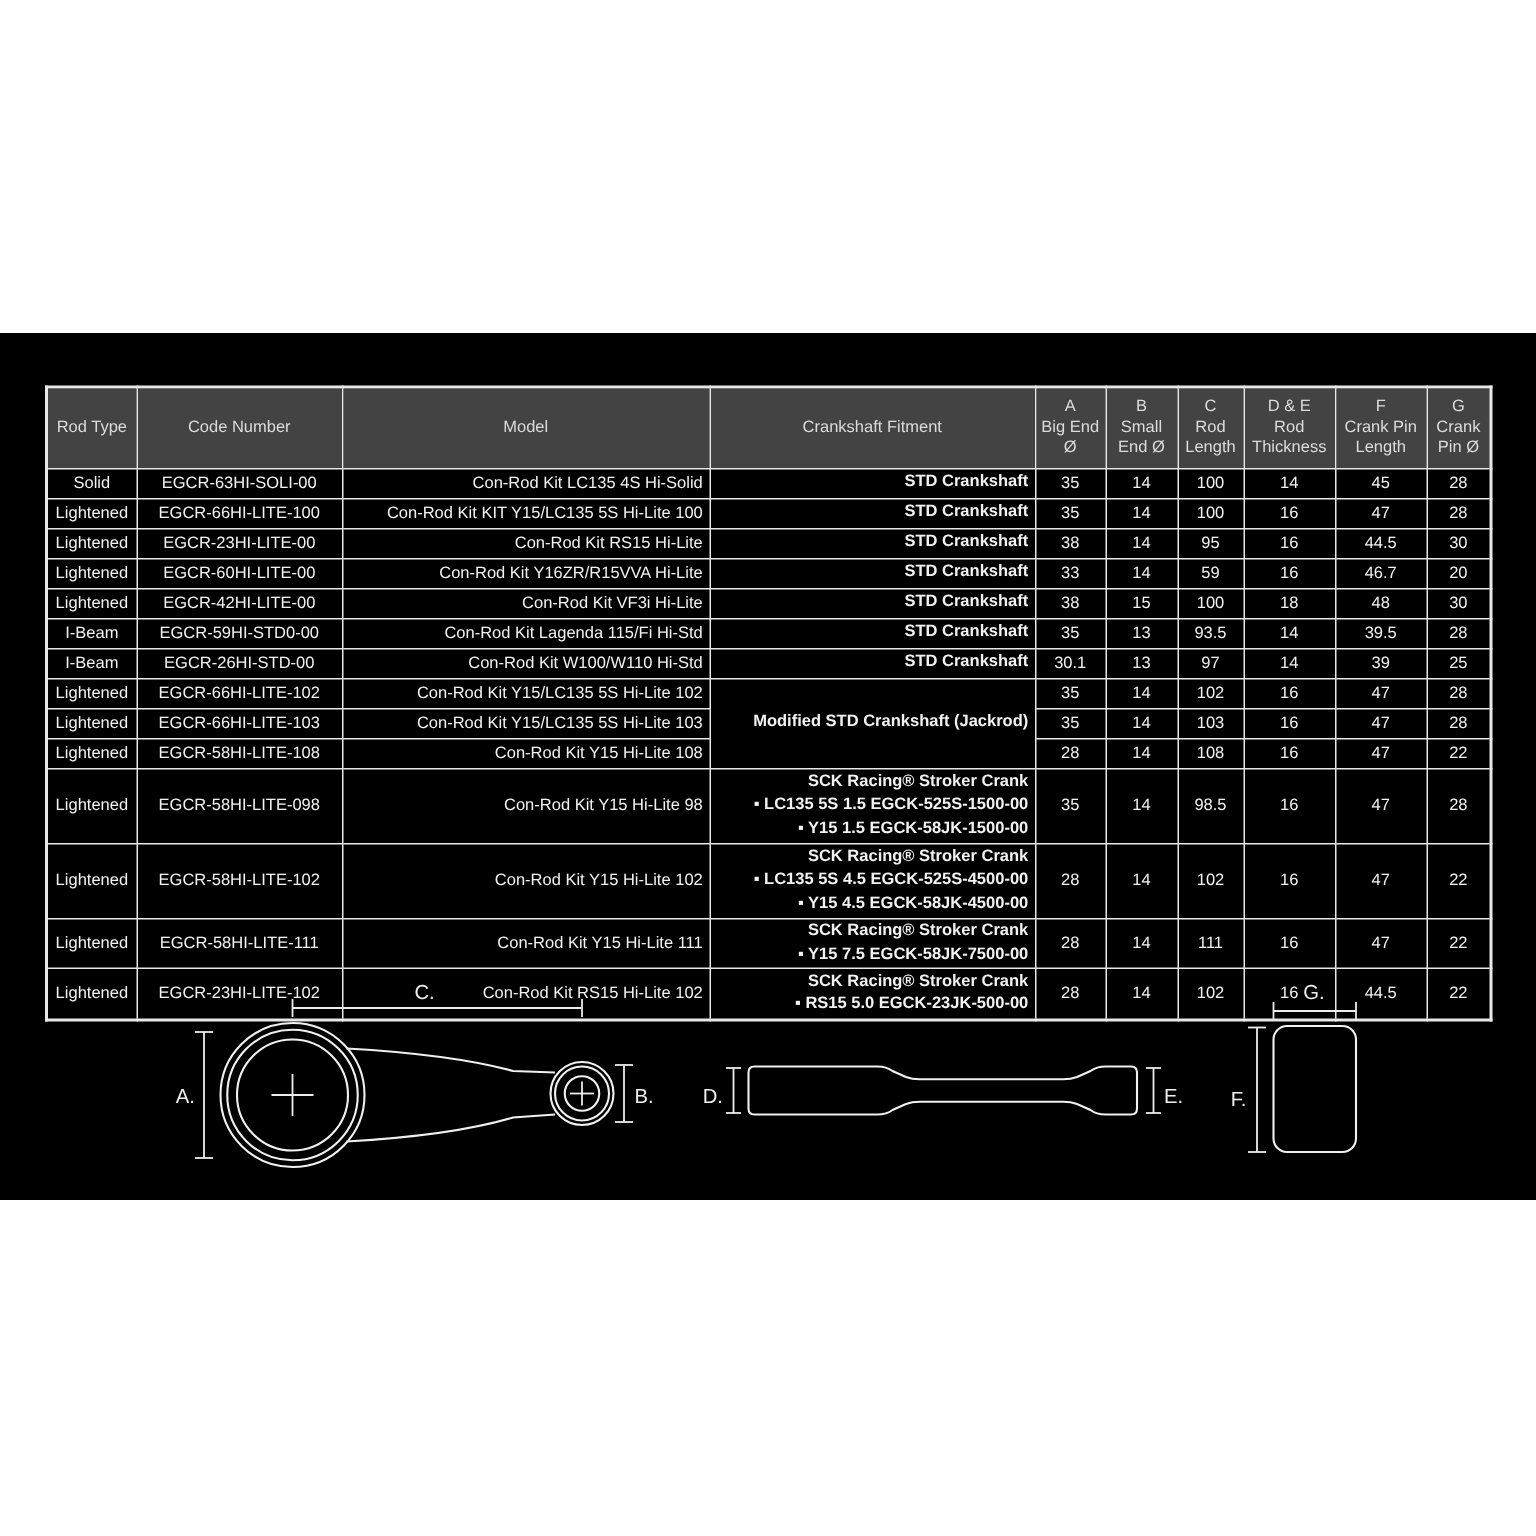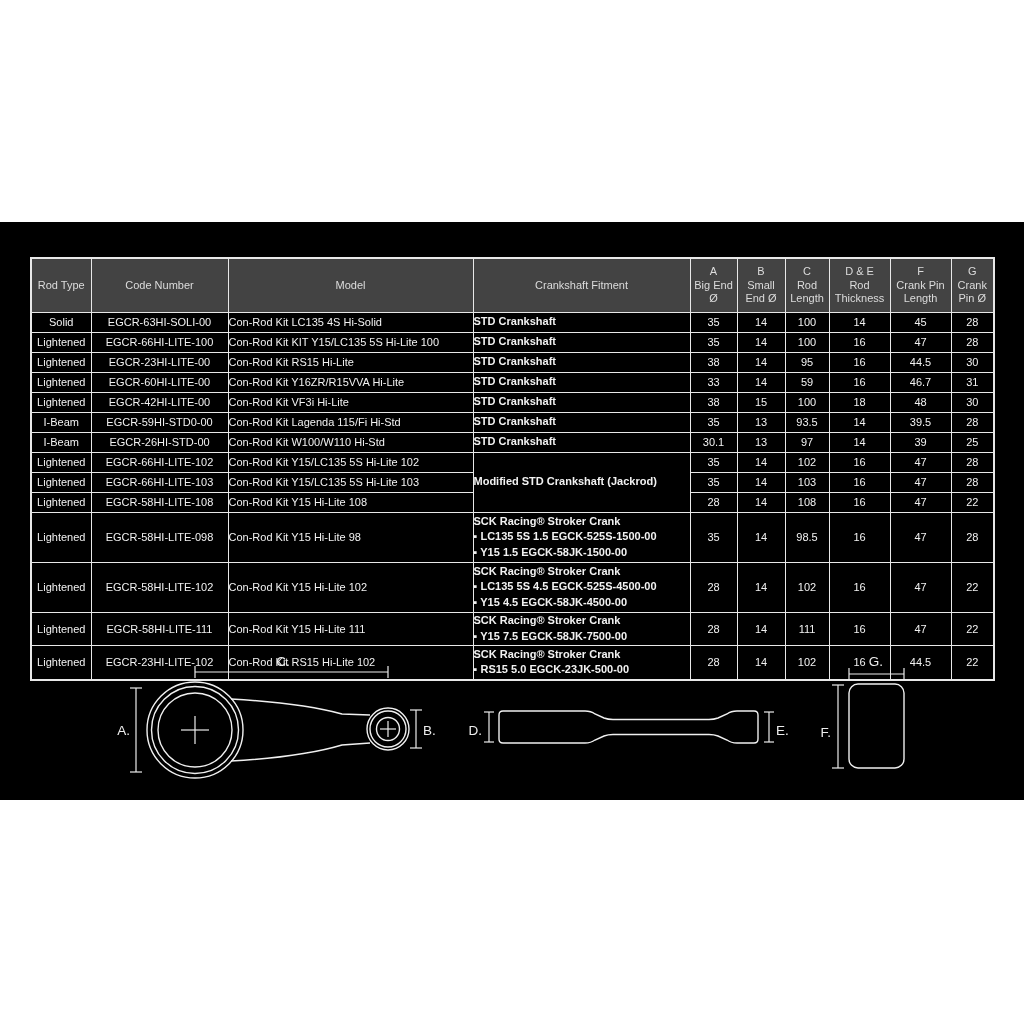--- a/index.html
+++ b/index.html
@@ -23,21 +23,21 @@
     background:#434343;color:#dcdcdc;font-size:11px;line-height:13.5px;
     text-align:center;vertical-align:middle;padding:2px 1px;
   }
   tbody td{
     color:#f2f2f2;font-size:11px;text-align:center;vertical-align:middle;padding:0 2px;
   }
   tbody tr{height:20px;}
   tbody tr.r10, tbody tr.r11{height:50px;}
   tbody tr.r12{height:33px;}
   tbody tr.r13{height:35px;}
-  td.c-model, td.c-fit{text-align:left;padding-left:0;padding-right:4px;}
+  td.c-model, td.c-fit{text-align:right;padding-left:25px;padding-right:4px;}
   td.c-fit div{line-height:15.6px;white-space:nowrap;font-weight:bold;}
   svg.diagrams{position:absolute;left:0;top:428px;width:1024px;height:150px;}
   svg.diagrams *{vector-effect:non-scaling-stroke;}
   .dline{stroke:#ededed;stroke-width:1.2;fill:none;}
   .shape{stroke:#f0f0f0;stroke-width:1.4;fill:none;}
   .dim-label{fill:#ededed;font-size:13.5px;font-family:"Liberation Sans",sans-serif;}
 </style>
 </head>
 <body>
 
@@ -150,21 +150,21 @@
           <td class="c-code">EGCR-60HI-LITE-00</td>
           <td class="c-model">Con-Rod Kit Y16ZR/R15VVA Hi-Lite</td>
           <td class="c-fit">
             <div>STD Crankshaft</div>
           </td>
           <td class="c-num">33</td>
           <td class="c-num">14</td>
           <td class="c-num">59</td>
           <td class="c-num">16</td>
           <td class="c-num">46.7</td>
-          <td class="c-num">31</td>
+          <td class="c-num">20</td>
         </tr>
         <tr class="r4">
           <td class="c-type">Lightened</td>
           <td class="c-code">EGCR-42HI-LITE-00</td>
           <td class="c-model">Con-Rod Kit VF3i Hi-Lite</td>
           <td class="c-fit">
             <div>STD Crankshaft</div>
           </td>
           <td class="c-num">38</td>
           <td class="c-num">15</td>

